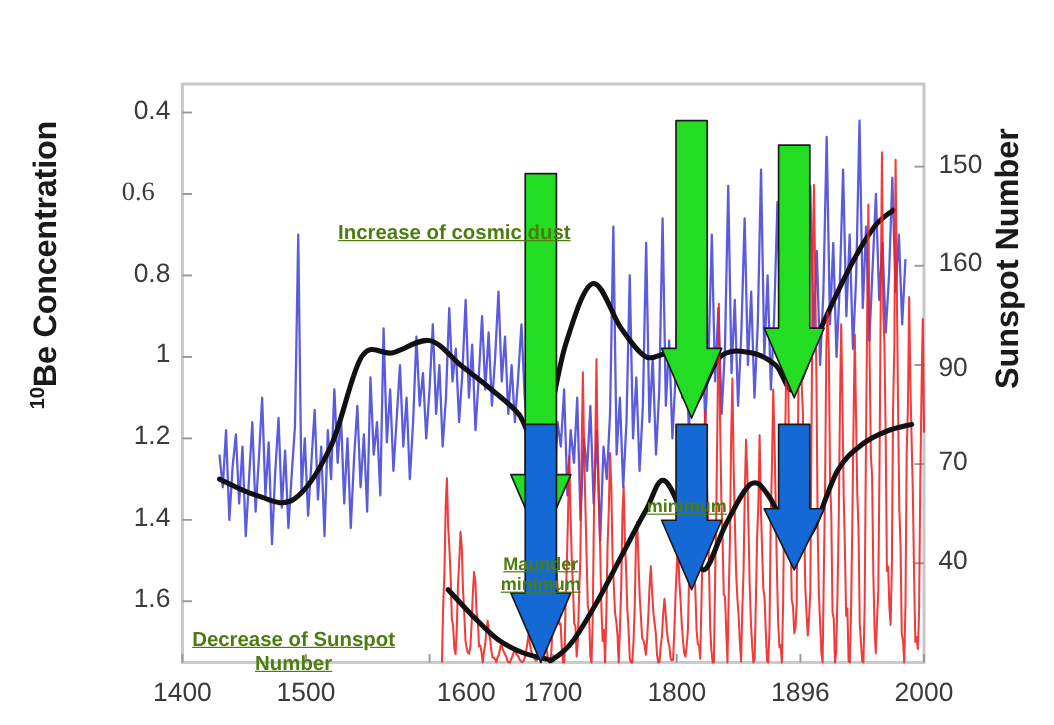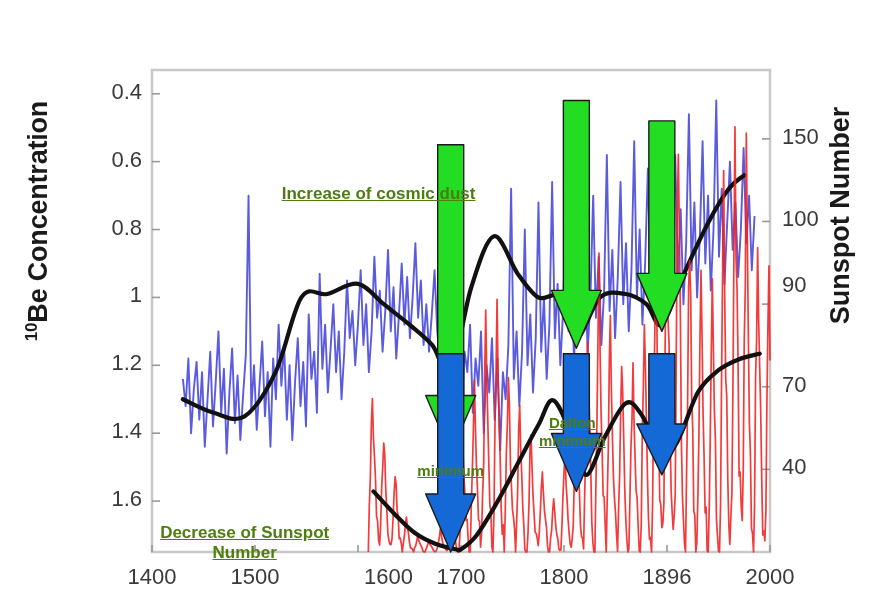--- a/index.html
+++ b/index.html
@@ -109,46 +109,46 @@
       <g>
         <path d="M 563.36 353.69142857142856 L 589.36 353.69142857142856 L 589.36 433.5657142857143 L 601.36 433.5657142857143 L 576.36 491.4057142857143 L 551.36 433.5657142857143 L 563.36 433.5657142857143 Z" fill="#1569d6" stroke="#1a1a1a" stroke-width="1.4" stroke-linejoin="round"></path>
       </g>
       <g>
         <path d="M 648.8499999999999 353.69142857142856 L 674.8499999999999 353.69142857142856 L 674.8499999999999 423.9808 L 686.8499999999999 423.9808 L 661.8499999999999 474.88 L 636.8499999999999 423.9808 L 648.8499999999999 423.9808 Z" fill="#1569d6" stroke="#1a1a1a" stroke-width="1.4" stroke-linejoin="round"></path>
       </g>
     </svg>
 
   <div id="tick-layer">
       <div class="tick-label tick-left" style="left: 60px; width: 82px; top: 78.7606px;">0.4</div>
-      <div class="tick-label tick-left" style="left: 60px; width: 82px; top: 146.648px;">0.6</div>
+      <div class="tick-label tick-left" style="left: 47px; width: 82px; top: 146.648px; font-family: Liberation Serif, serif;">0.6</div>
       <div class="tick-label tick-left" style="left: 60px; width: 82px; top: 214.535px;">0.8</div>
       <div class="tick-label tick-left" style="left: 60px; width: 82px; top: 282.423px;">1</div>
       <div class="tick-label tick-left" style="left: 60px; width: 82px; top: 350.31px;">1.2</div>
       <div class="tick-label tick-left" style="left: 60px; width: 82px; top: 418.197px;">1.4</div>
       <div class="tick-label tick-left" style="left: 60px; width: 82px; top: 486.085px;">1.6</div>
       <div class="tick-label tick-right" style="left: 782px; width: 60px; top: 454.371px;">40</div>
       <div class="tick-label tick-right" style="left: 782px; width: 60px; top: 371.743px;">70</div>
-      <div class="tick-label tick-right" style="left: 782px; width: 60px; top: 272px;">90</div>
-      <div class="tick-label tick-right" style="left: 782px; width: 60px; top: 206.486px;">100</div>
+      <div class="tick-label tick-right" style="left: 782px; width: 60px; top: 293px;">90</div>
+      <div class="tick-label tick-right" style="left: 782px; width: 60px; top: 206.486px;">160</div>
       <div class="tick-label tick-right" style="left: 782px; width: 60px; top: 123.857px;">150</div>
       <div class="tick-label tick-bottom" style="width: 110px; left: 97px; top: 564px;">1400</div>
       <div class="tick-label tick-bottom" style="width: 110px; left: 200px; top: 564px;">1500</div>
       <div class="tick-label tick-bottom" style="width: 110px; left: 303px; top: 564px; text-align: right;">1600</div>
       <div class="tick-label tick-bottom" style="width: 110px; left: 406px; top: 564px;">1700</div>
       <div class="tick-label tick-bottom" style="width: 110px; left: 509px; top: 564px;">1800</div>
       <div class="tick-label tick-bottom" style="width: 110px; left: 612px; top: 564px;">1896</div>
       <div class="tick-label tick-bottom" style="width: 110px; left: 715px; top: 564px;">2000</div>
     </div>
   <div id="annot-layer">
       <div class="annot" style="width: 230px; left: 263.6px; top: 183.592px;">Increase of cosmic dust</div>
       <div class="annot two-line small" style="width: 230px; left: 335.7px; top: 461.93px;">
+        <div>Maunder</div>
         <div>minimum</div>
       </div>
       <div class="annot two-line small" style="width: 230px; left: 457.24px; top: 414.408px;">
-        <div>Dalton</div>
         <div>minimum</div>
       </div>
       <div class="annot two-line" style="width: 230px; left: 129.7px; top: 523.028px;">
         <div>Decrease of Sunspot</div>
         <div>Number</div>
       </div>
     </div>
 
 </div>
 

